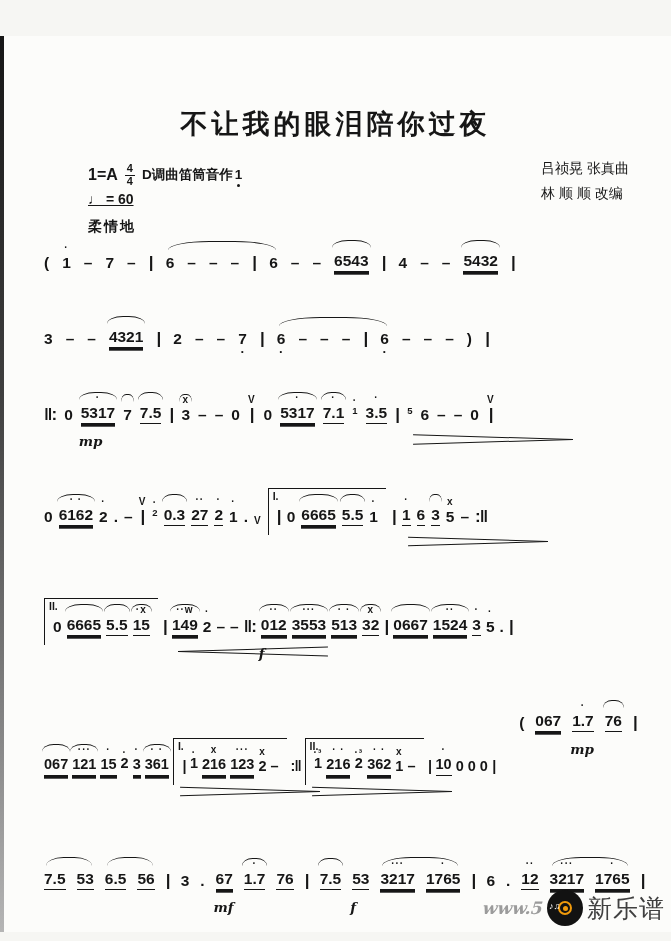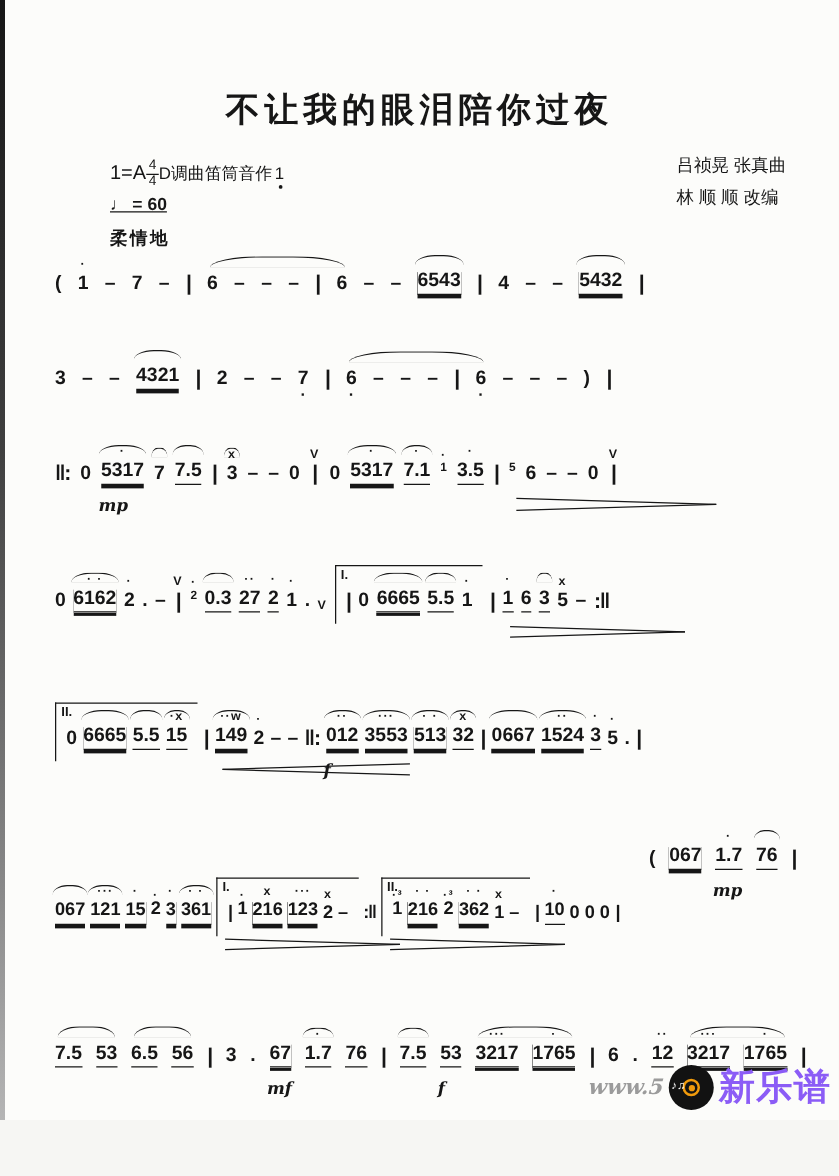--- a/index.html
+++ b/index.html
@@ -1,24 +1,24 @@
 <!DOCTYPE html>
 <html><head>
 <meta charset="utf-8">
 <style>
   html,body{margin:0;padding:0;}
   body{width:671px;height:941px;background:#f6f6f3;font-family:"Liberation Sans","DejaVu Sans",sans-serif;color:#161616;overflow:hidden;}
-  .page{position:relative;width:671px;height:896px;background:#fcfcfa;}
+  .page{position:relative;width:671px;height:896px;background:#fcfcfa;margin-top:36px;}
   .scan-edge{position:absolute;left:0;top:0;bottom:0;width:4px;
     background:linear-gradient(180deg,#161616 0%,#3f3f3f 40%,#8a8a8a 80%,#b5b5b5 100%);}
   
   .title{position:absolute;top:70px;left:0;right:0;margin:0;text-align:center;
     font-size:27px;font-weight:bold;letter-spacing:4px;}
   .credits{position:absolute;top:120px;right:42px;text-align:left;font-size:14px;line-height:1.75;font-weight:500;}
-  .keyrow{position:absolute;top:127px;left:88px;display:flex;align-items:center;font-weight:normal;}
+  .keyrow{position:absolute;top:127px;left:88px;display:flex;align-items:center;gap:7px;font-weight:bold;}
   .keysig{font-size:16px;}
   .meter{display:inline-flex;flex-direction:column;align-items:center;font-size:11px;line-height:1.05;}
   .meter .den{border-top:1px solid #161616;padding:0 2px;}
   .keynote{font-size:13.5px;}
   .lowone{position:relative;margin-left:2px;}
   .lowone::after{content:"";position:absolute;left:50%;bottom:-5px;width:3px;height:3px;margin-left:-1px;background:#161616;border-radius:50%;}
   .tempo{position:absolute;top:155px;left:88px;font-size:14px;font-weight:bold;text-decoration:underline;}
   .expr{position:absolute;top:182px;left:88px;font-size:14px;font-weight:bold;letter-spacing:2px;}
   
   .line{position:absolute;left:44px;right:34px;display:flex;align-items:flex-end;--g:10px;gap:var(--g);}
@@ -58,21 +58,21 @@
   .hp.cresc::before{transform:rotate(-1.7deg);transform-origin:0 50%;}
   .hp.cresc::after{transform:rotate(1.7deg);transform-origin:0 50%;}
   
   .footer{position:absolute;right:6px;bottom:6px;display:flex;align-items:center;gap:4px;}
   .wurl{font-family:"DejaVu Serif","Liberation Serif",serif;font-style:italic;font-weight:bold;
     font-size:17px;color:#9b9b9b;transform:skewX(-6deg);}
   .vinyl{position:relative;width:36px;height:36px;background:#121212;border-radius:50%;display:inline-block;flex:0 0 auto;}
   .ring{position:absolute;left:11px;top:11px;right:11px;bottom:11px;border:2.5px solid #f09a0c;border-radius:50%;}
   .dotc{position:absolute;left:50%;top:50%;width:5px;height:5px;margin:-2.5px 0 0 -2.5px;background:#f09a0c;border-radius:50%;}
   .notes{position:absolute;left:2px;top:11px;color:#fff;font-size:9px;font-style:normal;}
-  .wbrand{font-size:29px;font-weight:bold;letter-spacing:1px;color:#8b5cf6;}
+  .wbrand{font-size:25px;font-weight:normal;letter-spacing:1px;color:#404040;}
 </style>
 </head>
 <body>
 
 <div class="page">
   <div class="scan-edge"></div>
 
   <h1 class="title">不让我的眼泪陪你过夜</h1>
 
   <div class="credits">

